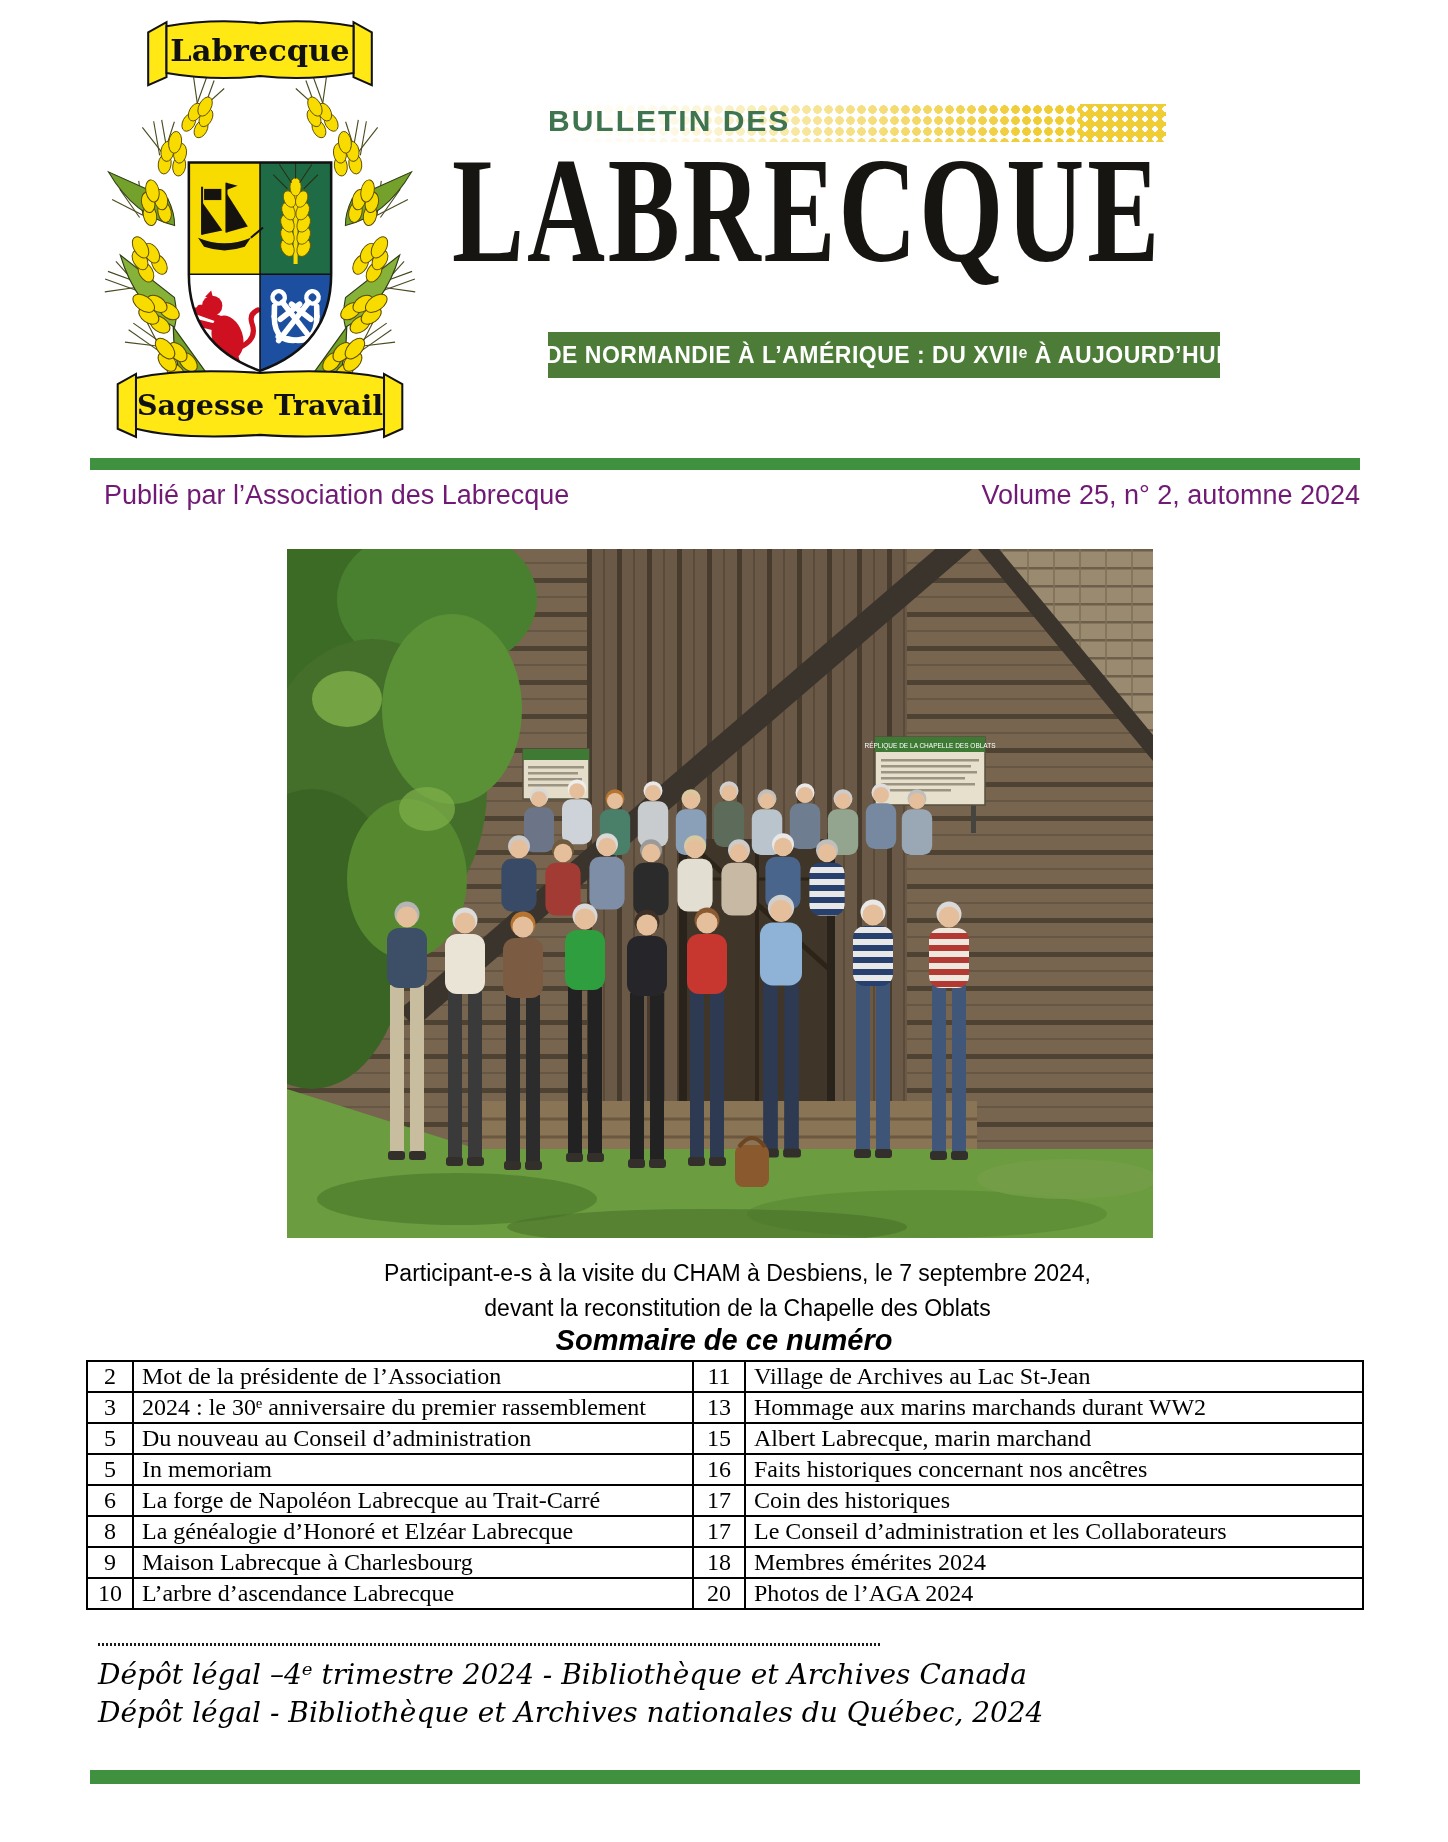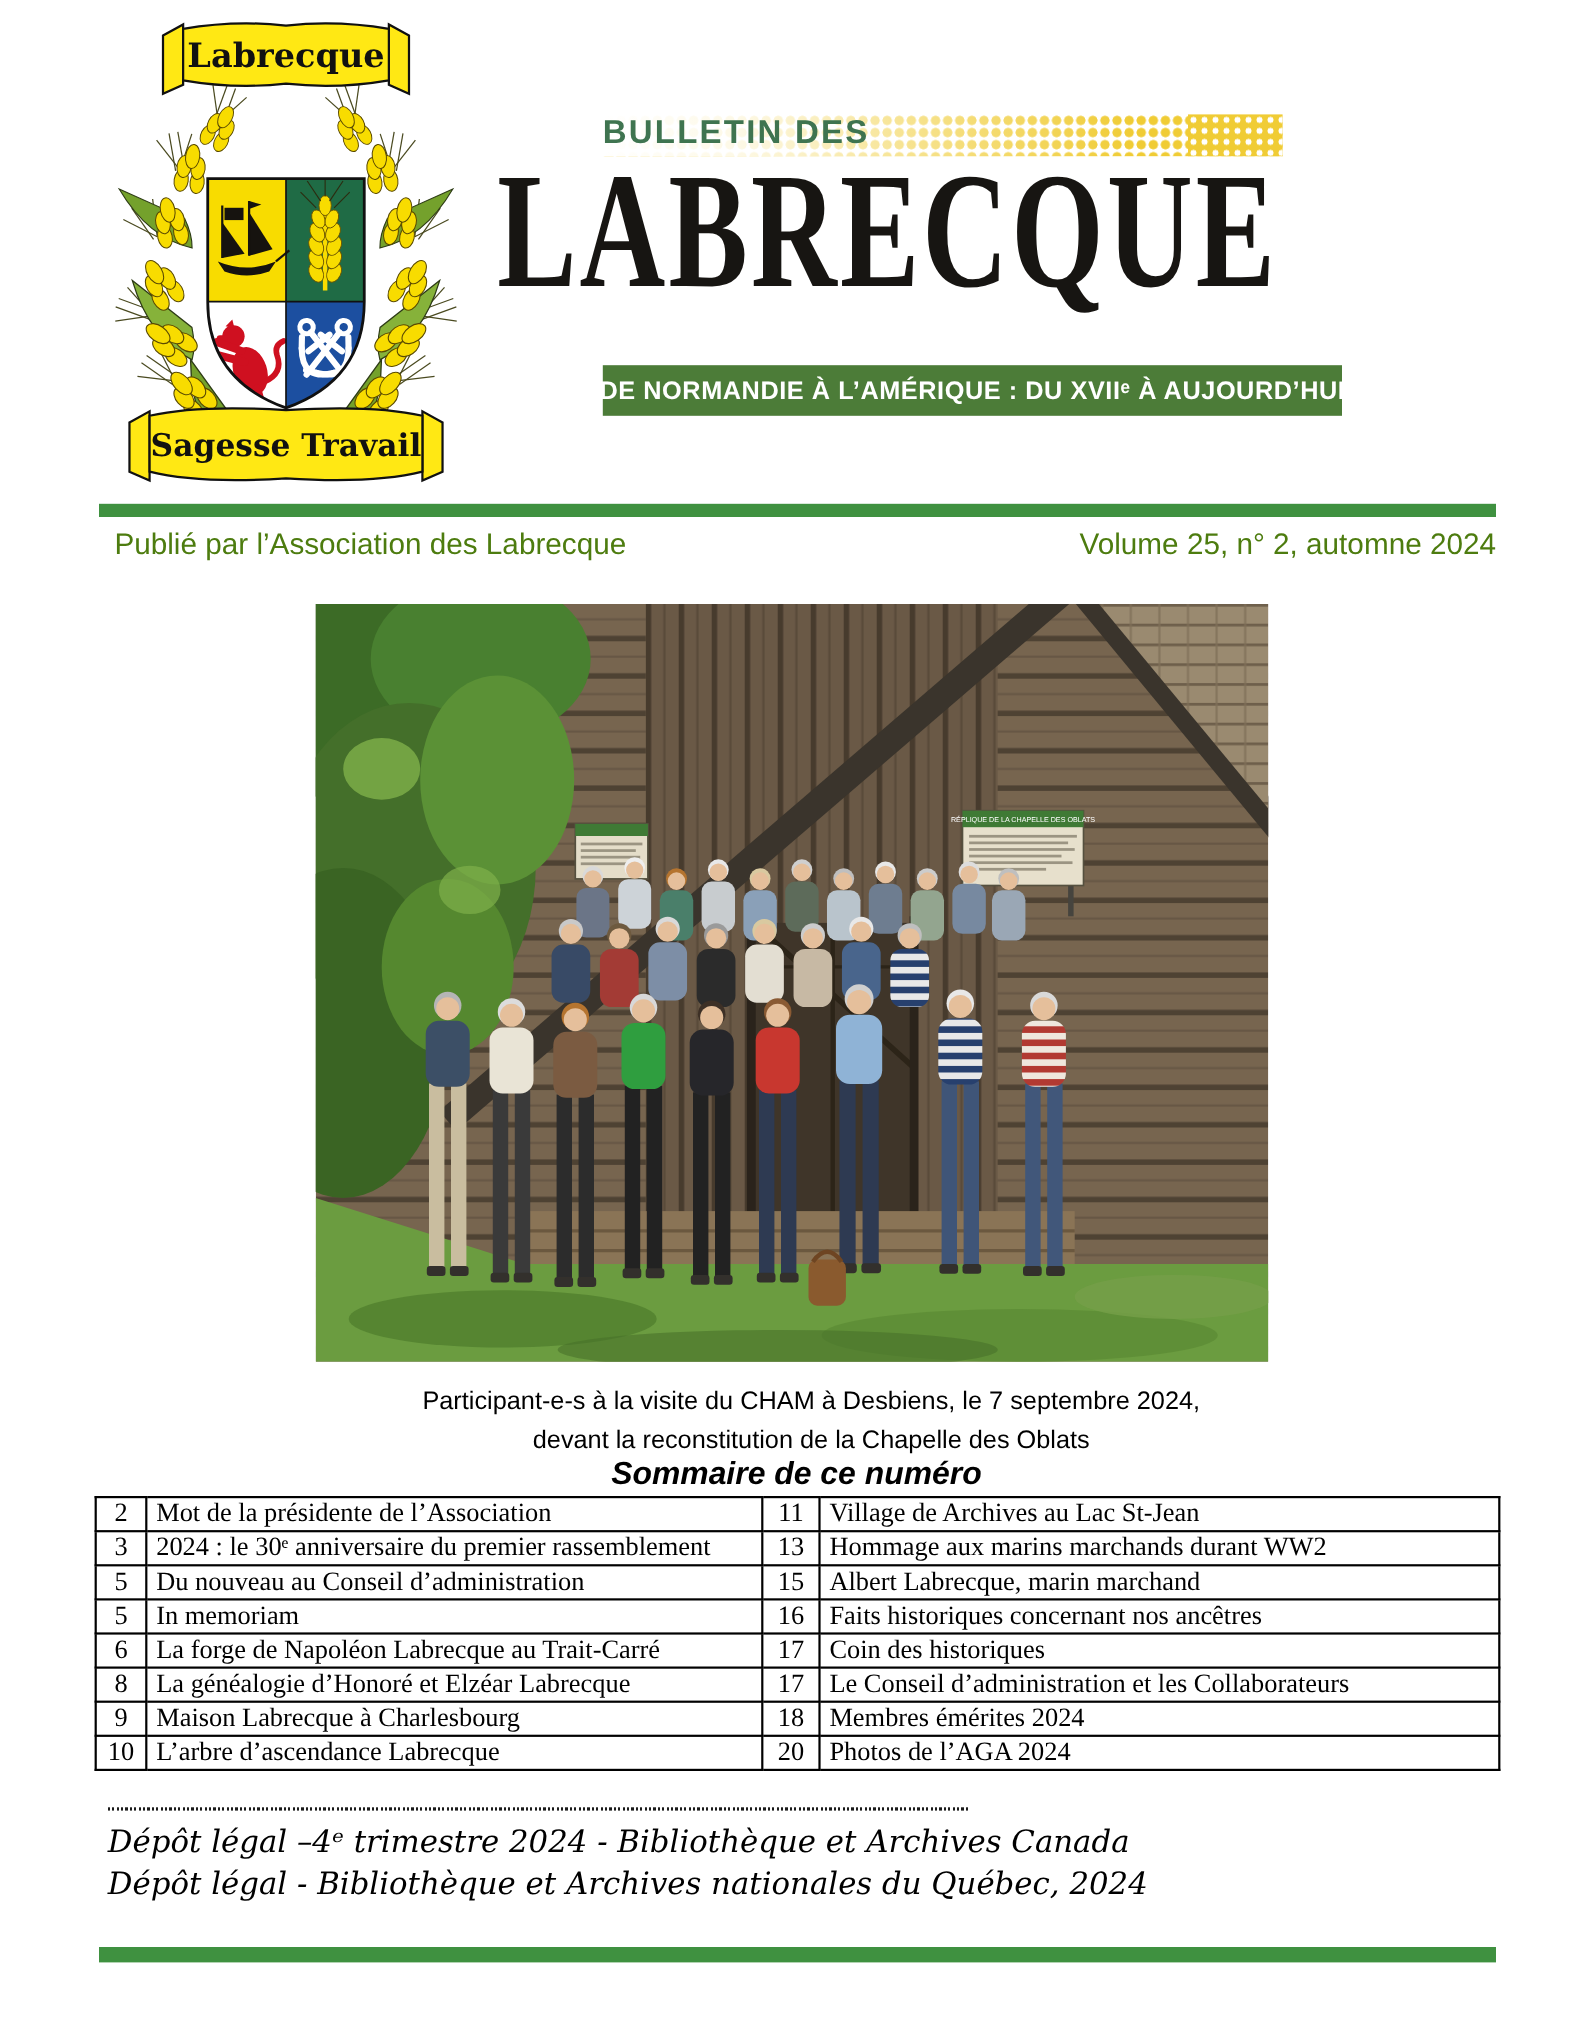--- a/index.html
+++ b/index.html
@@ -21,21 +21,21 @@
     background-size:10px 10px;}
   .title{position:absolute;left:452px;top:128px;z-index:2;white-space:nowrap;
          font-family:"Liberation Serif","DejaVu Serif",serif;font-weight:bold;
          font-size:150px;line-height:1.1;letter-spacing:4px;color:#171512;
          transform:scaleX(.72);transform-origin:left top;}
   .tagline{position:absolute;left:548px;top:332px;width:672px;height:46px;background:#4c7c38;
            color:#ffffff;font-weight:bold;font-size:23px;letter-spacing:.5px;
            display:flex;align-items:center;justify-content:center;white-space:nowrap;}
   .rule-top{position:absolute;left:90px;top:458px;width:1270px;height:12px;background:#3f9140;}
   .pubrow{position:absolute;left:104px;top:480px;width:1256px;display:flex;
-          justify-content:space-between;font-size:27px;color:#4d7c0f;}
+          justify-content:space-between;font-size:27px;color:#701a75;}
 
   
   .photo{position:absolute;left:287px;top:549px;width:866px;height:689px;}
   .caption{position:absolute;left:0;top:1256px;width:100%;text-align:center;
            font-size:23px;line-height:1.5;color:#000;}
   .caption span{display:block;padding-left:27px;}
 
   
   .toc-head{position:absolute;left:0;top:1324px;width:100%;text-align:center;
             font-weight:bold;font-size:29px;color:#000;font-style:italic;}

